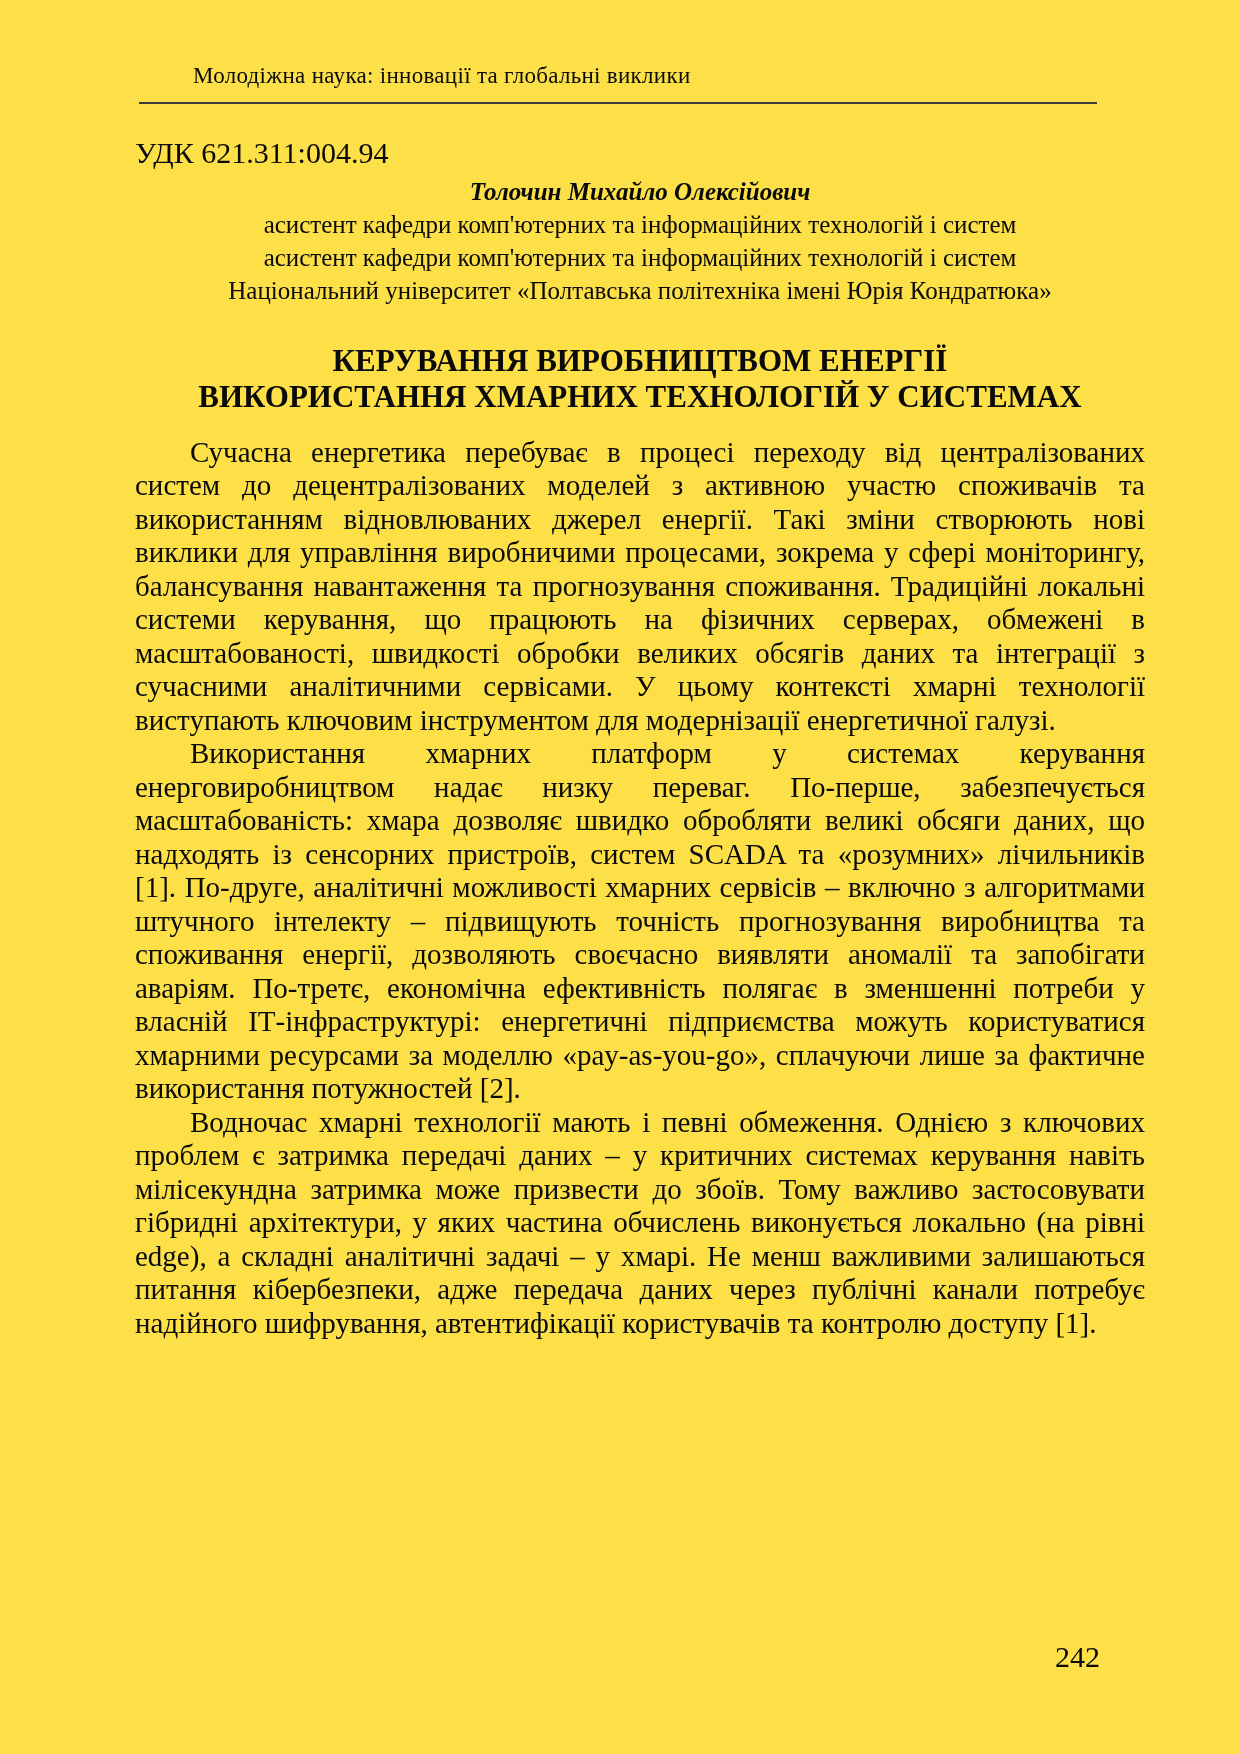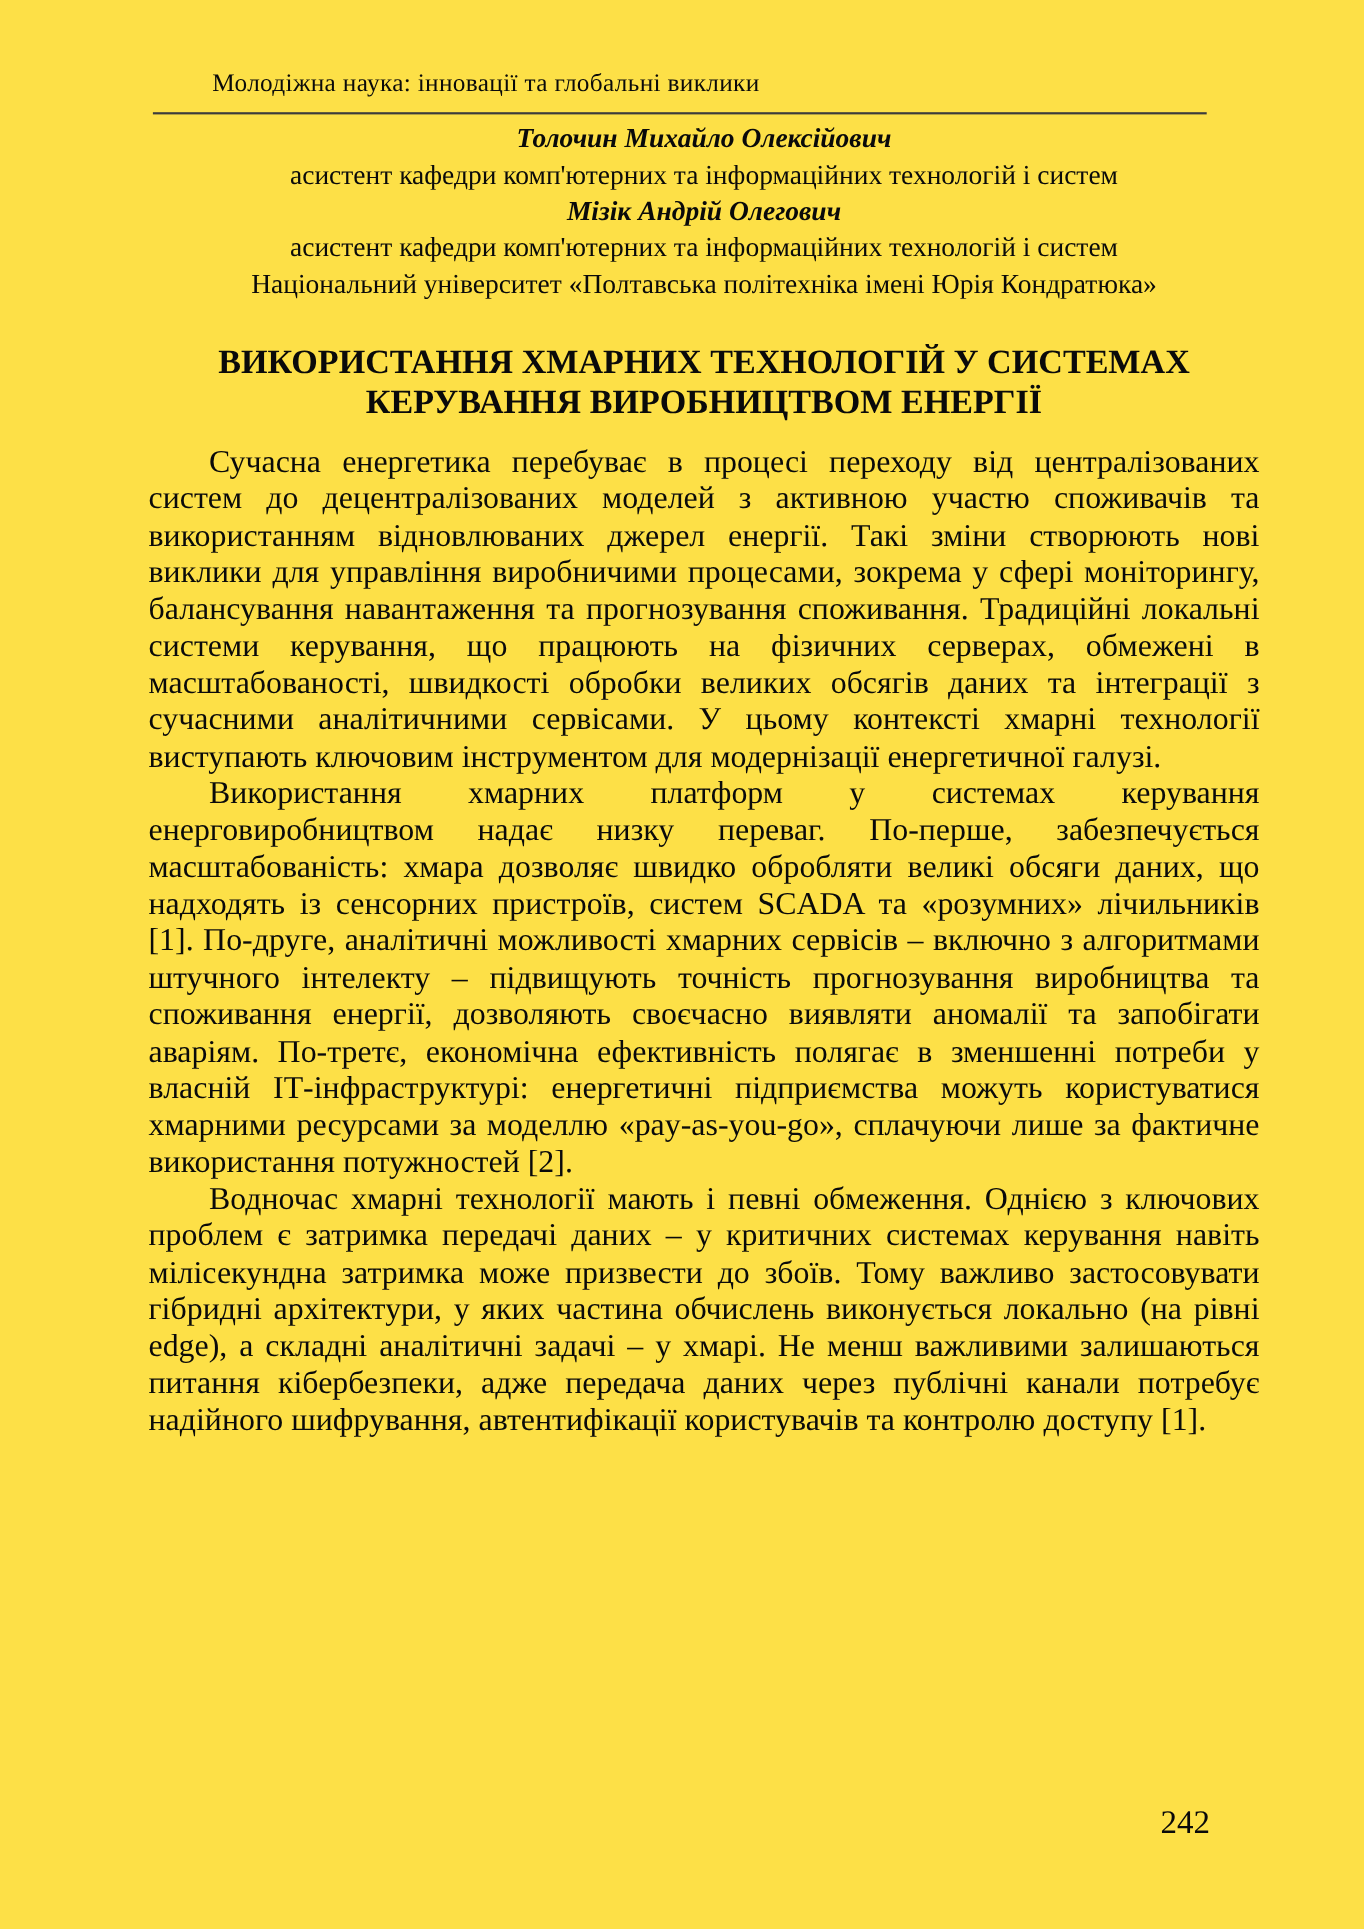--- a/index.html
+++ b/index.html
@@ -80,32 +80,32 @@
 </head>
 <body>
 
 <div class="page">
   <div class="content">
 
     <div class="running-head">Молодіжна наука: інновації та глобальні виклики</div>
 
     <hr class="header-rule">
 
+    <div class="udc">УДК 621.311:004.94</div>
 
     <div class="author-block">
       <div class="author-name">Толочин Михайло Олексійович</div>
       <div class="author-role">асистент кафедри комп'ютерних та інформаційних технологій і систем</div>
-      <div class="author-name">Мізік Андрій Олегович</div>
       <div class="author-role">асистент кафедри комп'ютерних та інформаційних технологій і систем</div>
       <div class="institution">Національний університет «Полтавська політехніка імені Юрія Кондратюка»</div>
     </div>
 
     <h1 class="article-title">
+      <span>КЕРУВАННЯ ВИРОБНИЦТВОМ ЕНЕРГІЇ</span>
       <span>ВИКОРИСТАННЯ ХМАРНИХ ТЕХНОЛОГІЙ У СИСТЕМАХ</span>
-      <span>КЕРУВАННЯ ВИРОБНИЦТВОМ ЕНЕРГІЇ</span>
     </h1>
 
     <div class="body-text">
       <p>Сучасна енергетика перебуває в процесі переходу від централізованих систем до децентралізованих моделей з активною участю споживачів та використанням відновлюваних джерел енергії. Такі зміни створюють нові виклики для управління виробничими процесами, зокрема у сфері моніторингу, балансування навантаження та прогнозування споживання. Традиційні локальні системи керування, що працюють на фізичних серверах, обмежені в масштабованості, швидкості обробки великих обсягів даних та інтеграції з сучасними аналітичними сервісами. У цьому контексті хмарні технології виступають ключовим інструментом для модернізації енергетичної галузі.</p>
       <p>Використання хмарних платформ у системах керування енерговиробництвом надає низку переваг. По-перше, забезпечується масштабованість: хмара дозволяє швидко обробляти великі обсяги даних, що надходять із сенсорних пристроїв, систем SCADA та «розумних» лічильників [1]. По-друге, аналітичні можливості хмарних сервісів – включно з алгоритмами штучного інтелекту – підвищують точність прогнозування виробництва та споживання енергії, дозволяють своєчасно виявляти аномалії та запобігати аваріям. По-третє, економічна ефективність полягає в зменшенні потреби у власній ІТ-інфраструктурі: енергетичні підприємства можуть користуватися хмарними ресурсами за моделлю «pay-as-you-go», сплачуючи лише за фактичне використання потужностей [2].</p>
       <p>Водночас хмарні технології мають і певні обмеження. Однією з ключових проблем є затримка передачі даних – у критичних системах керування навіть мілісекундна затримка може призвести до збоїв. Тому важливо застосовувати гібридні архітектури, у яких частина обчислень виконується локально (на рівні edge), а складні аналітичні задачі – у хмарі. Не менш важливими залишаються питання кібербезпеки, адже передача даних через публічні канали потребує надійного шифрування, автентифікації користувачів та контролю доступу [1].</p>
     </div>
 
   </div>
 

